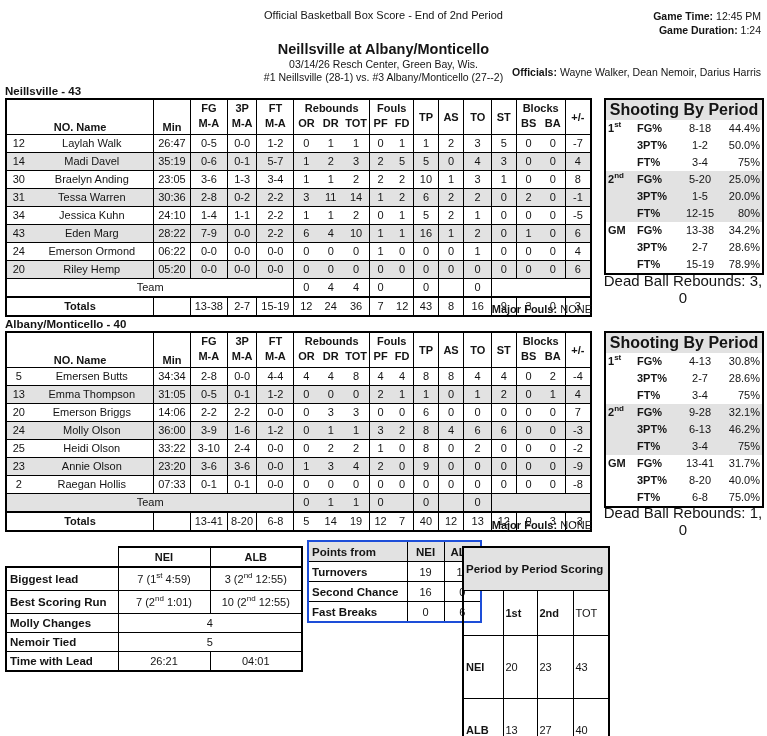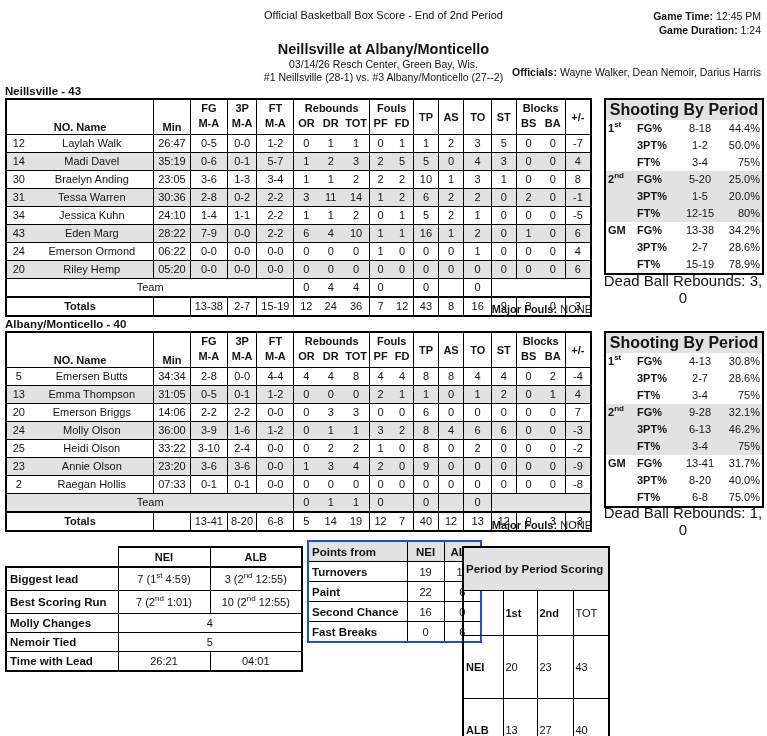--- a/index.html
+++ b/index.html
@@ -765,25 +765,20 @@
         <th>ALB</th>
       </tr>
     </thead>
     <tbody>
         <tr>
           <td class="lbl">Turnovers</td>
           <td>19</td>
           <td>11</td>
         </tr>
         <tr>
-          <td class="lbl">Paint</td>
-          <td>22</td>
-          <td>6</td>
-        </tr>
-        <tr>
           <td class="lbl">Second Chance</td>
           <td>16</td>
           <td>0</td>
         </tr>
         <tr>
           <td class="lbl">Fast Breaks</td>
           <td>0</td>
           <td>6</td>
         </tr>
       </tbody>

